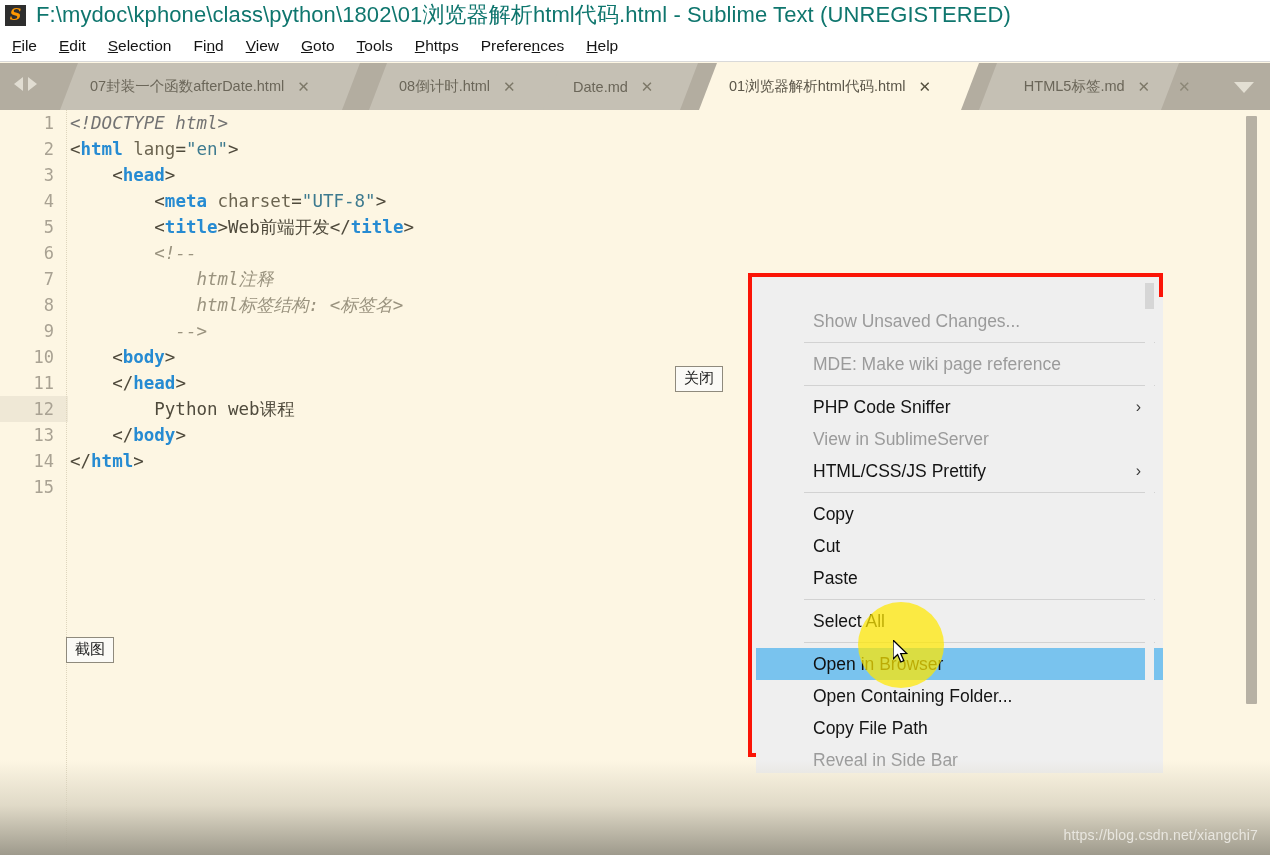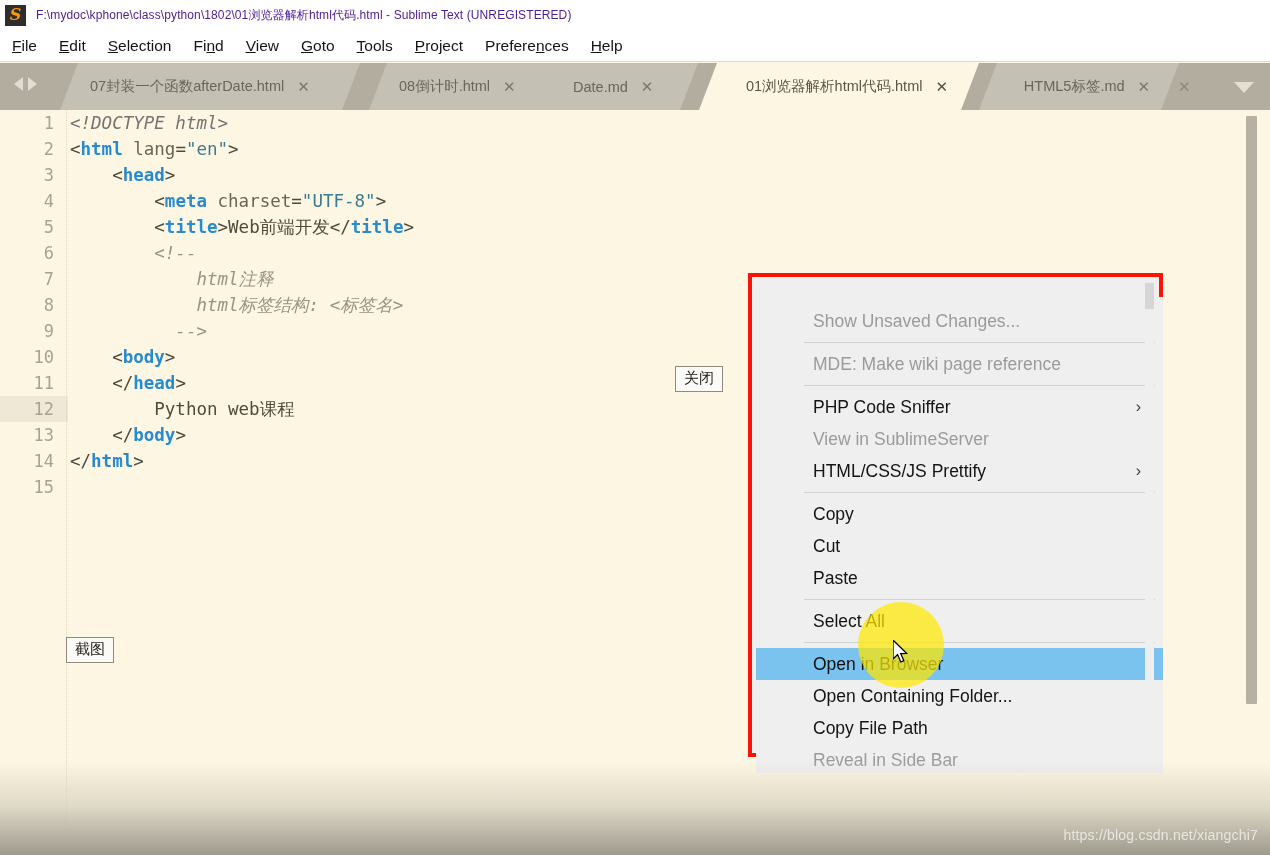--- a/index.html
+++ b/index.html
@@ -39,22 +39,22 @@
   }
   #app-icon span {
     color: #ff9800;
     font-family: "DejaVu Serif", serif;
     font-weight: bold;
     font-style: italic;
     font-size: 16px;
     line-height: 1;
   }
   #window-title {
-    font-size: 12px;
-    color: #4c1d95;
+    font-size: 22px;
+    color: #0f766e;
     white-space: nowrap;
     letter-spacing: 0.1px;
   }
 
   
   #menubar {
     position: absolute;
     top: 30px; left: 0;
     width: 1270px;
     height: 32px;
@@ -351,21 +351,21 @@
 </div>
 
 <div id="menubar">
   <div class="menu-item"><span class="acc">F</span><span>ile</span></div>
   <div class="menu-item"><span class="acc">E</span><span>dit</span></div>
   <div class="menu-item"><span class="acc">S</span><span>election</span></div>
   <div class="menu-item">Fi<span class="acc">n</span>d</div>
   <div class="menu-item"><span class="acc">V</span><span>iew</span></div>
   <div class="menu-item"><span class="acc">G</span><span>oto</span></div>
   <div class="menu-item"><span class="acc">T</span><span>ools</span></div>
-  <div class="menu-item"><span class="acc">P</span><span>roject</span></div>
+  <div class="menu-item"><span class="acc">P</span><span>https</span></div>
   <div class="menu-item">Prefere<span class="acc">n</span>ces</div>
   <div class="menu-item"><span class="acc">H</span><span>elp</span></div>
 </div>
 
 <div id="tabbar">
   <div id="tab-nav">
     <div class="nav-arrow left"></div>
     <div class="nav-arrow right"></div>
   </div>
 
@@ -377,21 +377,21 @@
   <div class="tab" style="left:369px; width:195px;">
     <span>08倒计时.html</span>
     <span class="tab-close">✕</span>
   </div>
 
   <div class="tab" style="left:543px; width:155px;">
     <span>Date.md</span>
     <span class="tab-close">✕</span>
   </div>
 
-  <div class="tab active" style="left:699px; width:280px;justify-content:center;">
+  <div class="tab active" style="left:699px; width:280px;">
     <span>01浏览器解析html代码.html</span>
     <span class="tab-close">✕</span>
   </div>
 
   <div class="tab" style="left:979px; width:200px;justify-content:center;">
     <span>HTML5标签.md</span>
     <span class="tab-close">✕</span>
   </div>
 
   <div id="tab-extra-close">✕</div>

